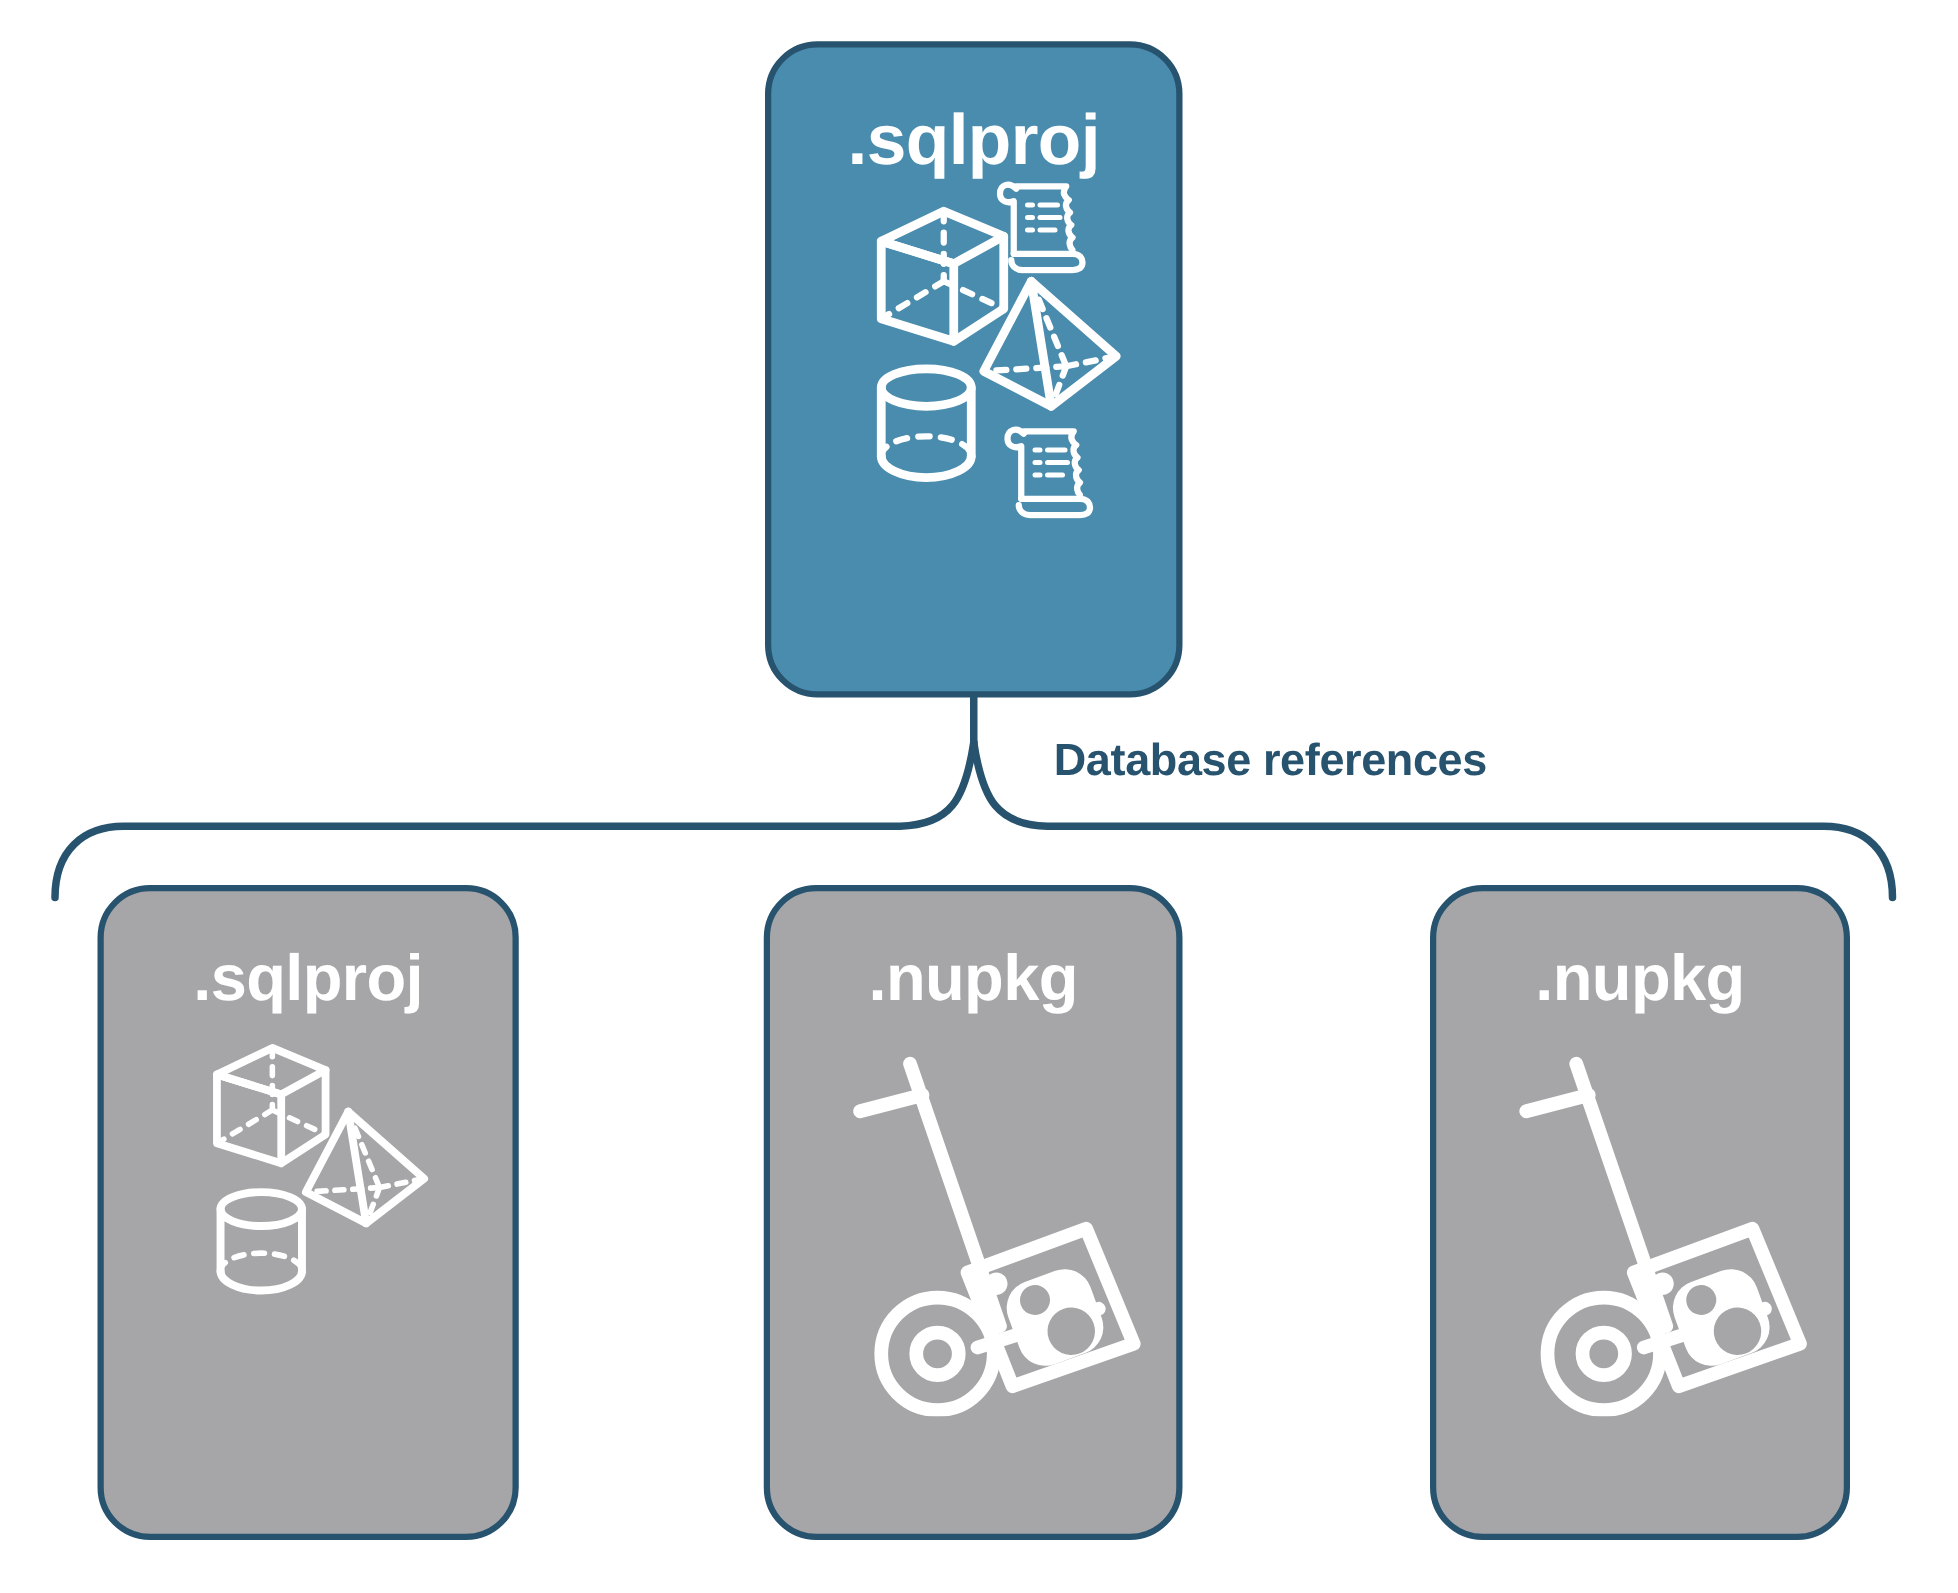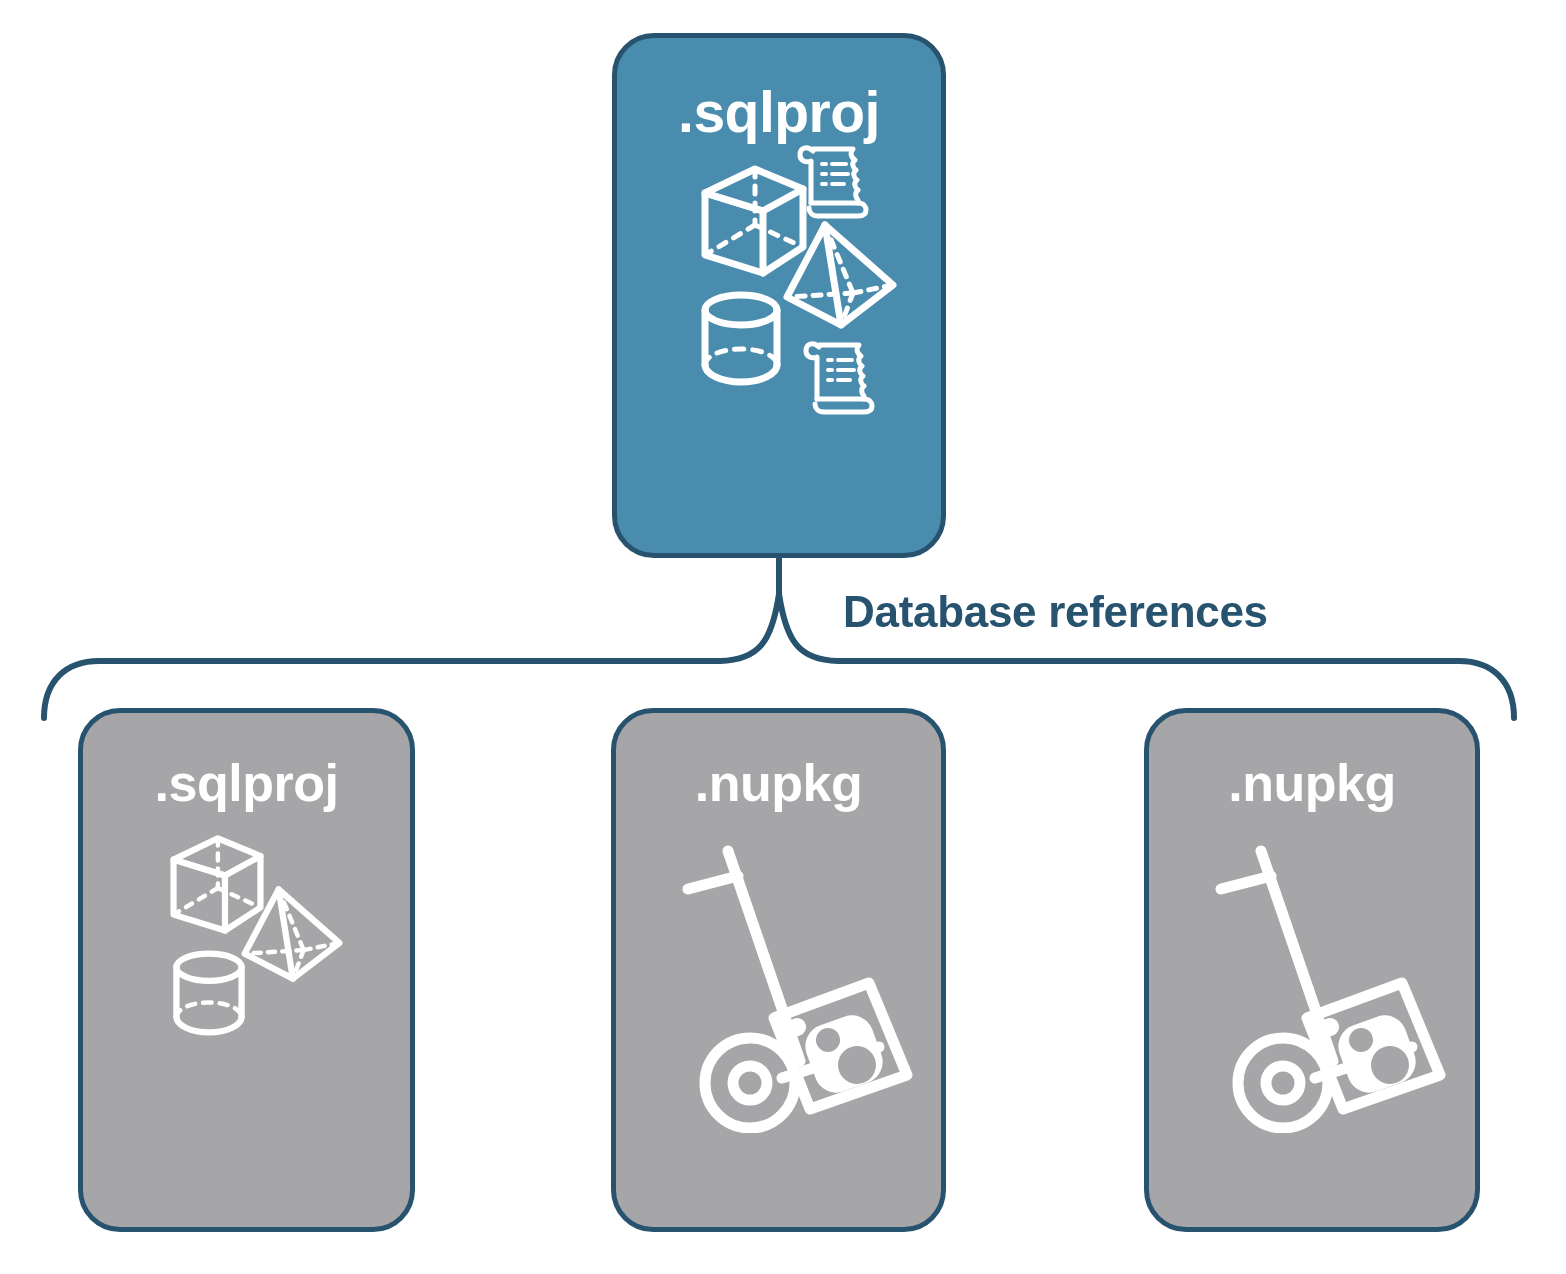--- a/index.html
+++ b/index.html
@@ -84,21 +84,21 @@
     left: 0;
     top: 0;
     width: 1566px;
     height: 1274px;
     pointer-events: none;
   }
   #brace-label {
     position: absolute;
     left: 843px;
     top: 587px;
-    font-size: 44px;
+    font-size: 36px;
     font-weight: bold;
     color: #27536f;
     letter-spacing: -0.3px;
     white-space: nowrap;
     user-select: none;
   }
 </style>
 </head>
 <body>
 

